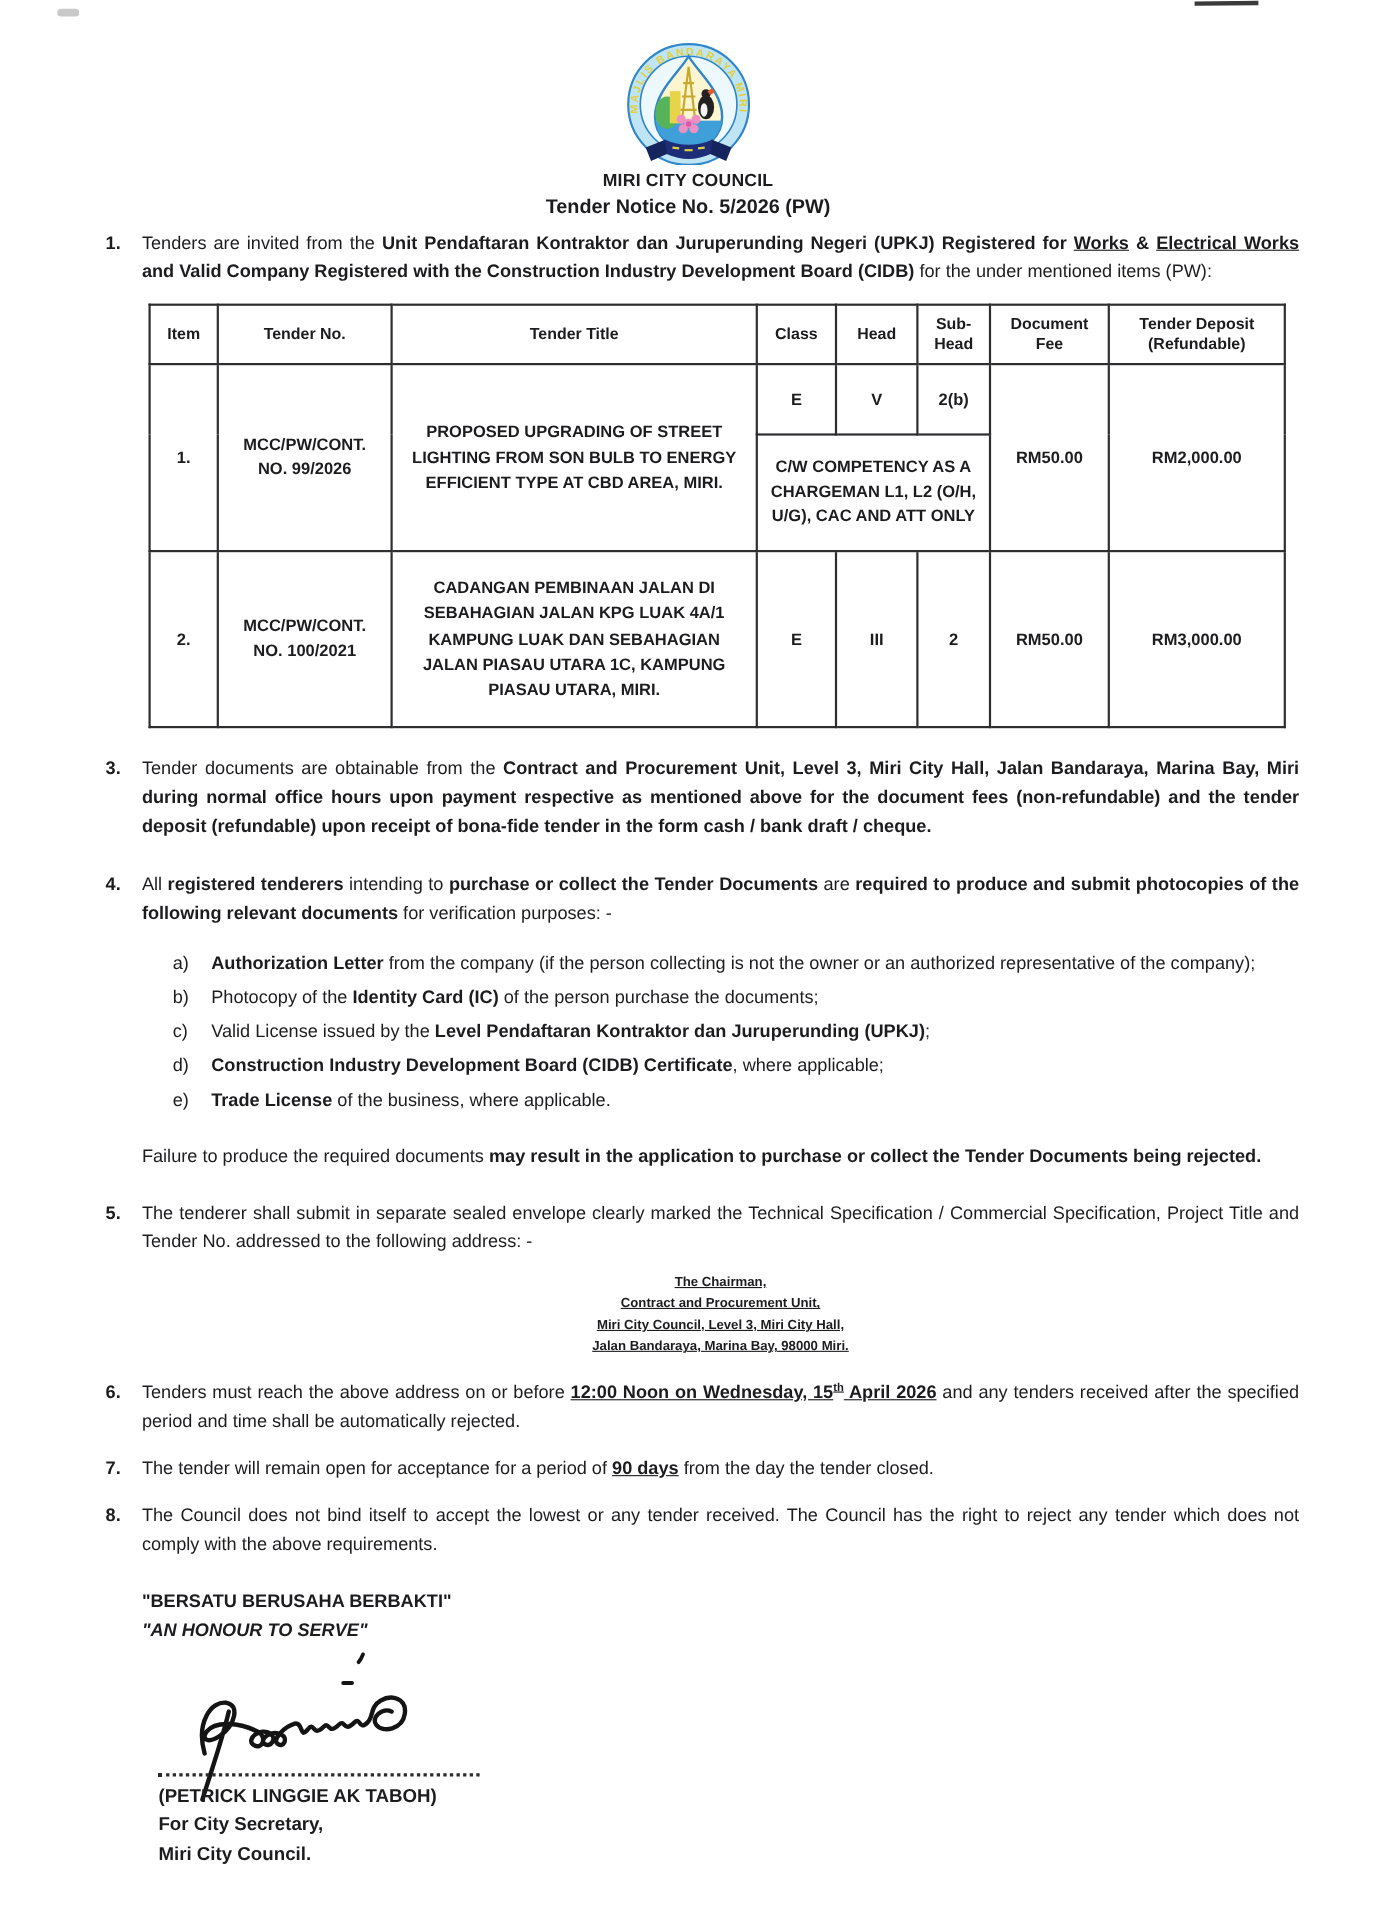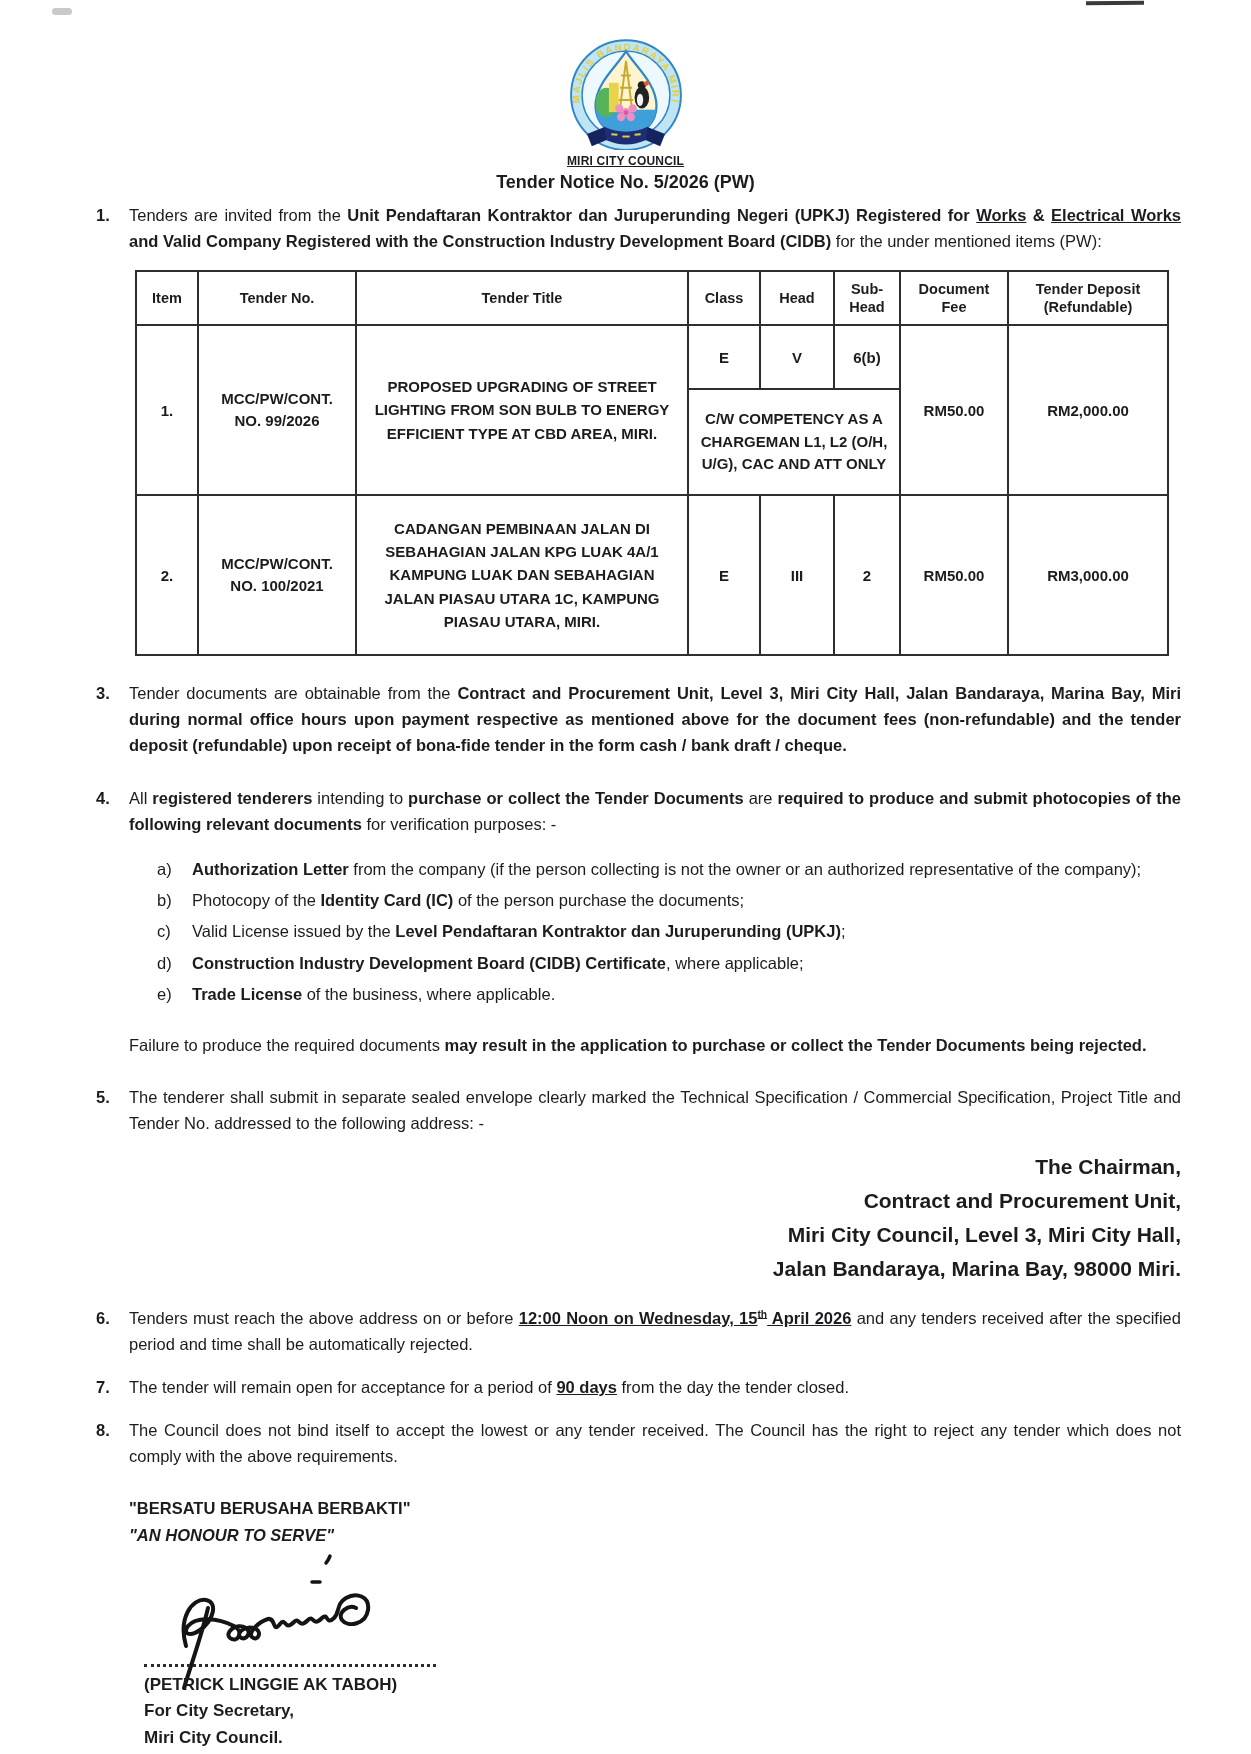--- a/index.html
+++ b/index.html
@@ -5,21 +5,21 @@
   html,body{margin:0;padding:0;background:#9a9a9a;}
   .page{
     width:1251px;height:1754px;background:#ffffff;margin:0 auto;position:relative;
     font-family:"Liberation Sans","DejaVu Sans",sans-serif;
     color:#1c1c1f;overflow:hidden;
   }
   .artifact{position:absolute;background:#3a3a3a;}
   .artifact.light{background:#c9c9c9;}
   .header{padding-top:34px;text-align:center;}
   .logo-wrap{width:122px;margin:0 auto;}
-  .org-name{font-size:12px;font-weight:700;letter-spacing:.2px;line-height:1.3;text-decoration:underline;}
+  .org-name{font-size:16px;font-weight:700;letter-spacing:.2px;line-height:1.3;}
   .notice-no{font-size:18px;font-weight:700;line-height:1.35;}
   .content{margin:0 70px 0 129px;}
   .item{position:relative;text-align:justify;font-size:16.5px;line-height:1.58;}
   .item .num{position:absolute;left:-33px;top:0;font-weight:700;}
   .b{font-weight:700;}
   .u{text-decoration:underline;}
   .i{font-style:italic;}
   sup{font-size:.62em;vertical-align:super;line-height:0;}
   
   table.tender{border-collapse:collapse;margin:16px 0 0 6px;width:1032px;table-layout:fixed;}
@@ -32,21 +32,21 @@
   td.title-cell{text-align:justify;padding:8px 13px;line-height:1.55;border-radius:23px;}
   td.tenderno-cell{padding:4px 10px;text-align:left;line-height:1.5;}
   tr.subrow-a td{height:54px;}
   tr.subrow-b td{height:96px;line-height:1.5;}
   tr.row2 td{height:150px;}
   
   .sub{display:flex;margin-left:28px;font-size:16.5px;line-height:1.58;text-align:justify;}
   .sub .lbl{flex:none;width:35px;}
   .sub .txt{flex:1;}
   
-  .address{text-align:right;font-weight:700;font-size:21px;line-height:1.62;margin-top:14px;}
+  .address{text-align:center;font-weight:700;font-size:12px;line-height:1.62;margin-top:14px;text-decoration:underline;}
   
   .motto{font-size:16.5px;line-height:1.6;margin-top:26px;font-weight:700;}
   
   .sig-area{position:relative;height:150px;margin-top:4px;margin-left:11px;}
   .sig-dots{position:absolute;left:4px;top:112px;width:292px;border-bottom:3.2px dotted #2b2b2b;}
   .sig-svg{position:absolute;left:-6px;top:-18px;}
   .sig-name{position:absolute;left:4px;top:120px;font-weight:700;font-size:17px;line-height:1.55;}
 </style>
 </head>
 <body>
@@ -143,21 +143,21 @@
         <th>Sub-Head</th>
         <th>Document Fee</th>
         <th>Tender Deposit (Refundable)</th>
       </tr>
       <tr class="subrow-a">
         <td rowspan="2">1.</td>
         <td rowspan="2" class="tenderno-cell">MCC/PW/CONT. NO. 99/2026</td>
         <td rowspan="2" class="title-cell">PROPOSED UPGRADING OF STREET LIGHTING FROM SON BULB TO ENERGY EFFICIENT TYPE AT CBD AREA, MIRI.</td>
         <td>E</td>
         <td>V</td>
-        <td>6(b)</td>
+        <td>2(b)</td>
         <td rowspan="2">RM50.00</td>
         <td rowspan="2">RM2,000.00</td>
       </tr>
       <tr class="subrow-b">
         <td colspan="3">C/W COMPETENCY AS A CHARGEMAN L1, L2 (O/H, U/G), CAC AND ATT ONLY</td>
       </tr>
       <tr class="row2">
         <td>2.</td>
         <td class="tenderno-cell">MCC/PW/CONT. NO. 100/2021</td>
         <td class="title-cell">CADANGAN PEMBINAAN JALAN DI SEBAHAGIAN JALAN KPG LUAK 4A/1 KAMPUNG LUAK DAN SEBAHAGIAN JALAN PIASAU UTARA 1C, KAMPUNG PIASAU UTARA, MIRI.</td>

